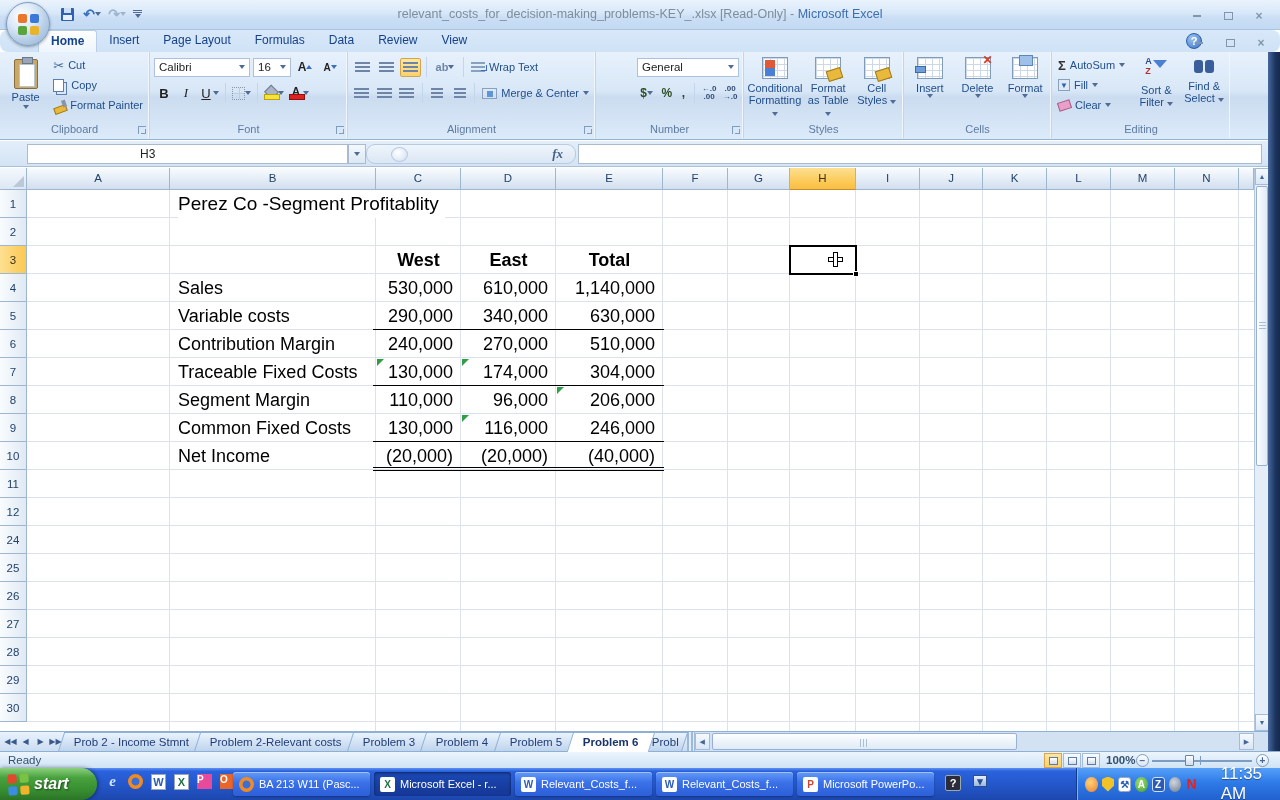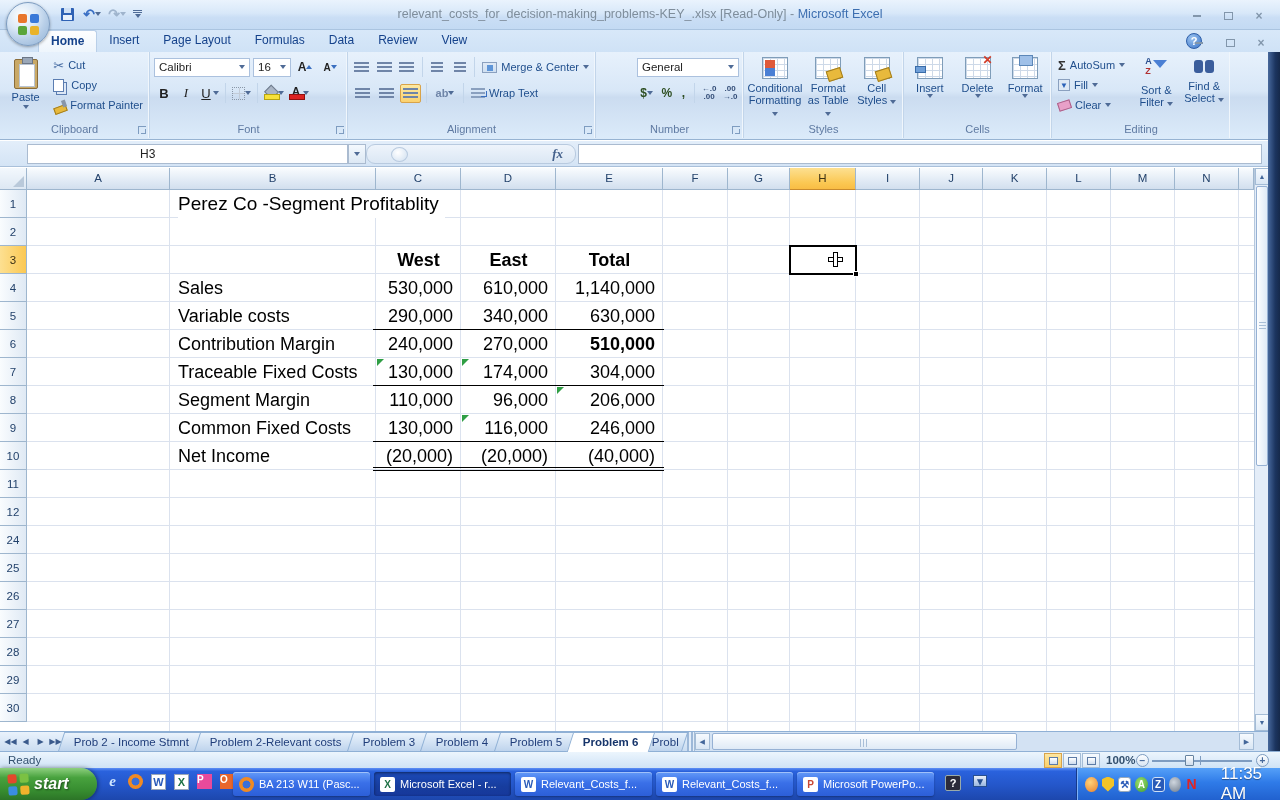--- a/index.html
+++ b/index.html
@@ -34,21 +34,21 @@
   #title-text .file { color:#7e8d9b; }
   #title-text .app { color:#3c6eb0; }
   .winbtns { position:absolute; display:flex; gap:9px; align-items:center; }
   #winbtns-top { right:10px; top:8px; }
   .wb { width:22px; height:15px; display:flex; align-items:center; justify-content:center; color:#8296ab; font-size:12px; font-weight:bold; }
   .wb .mini { width:8px; height:2px; background:#8296ab; }
   .wb .rest { width:9px; height:8px; border:1.5px solid #8296ab; }
 
   
   #tabrow { position:absolute; left:0; top:30px; width:1280px; height:22px;
-    background:linear-gradient(180deg,#d8e8f9,#cfe2f6); }
+    background:linear-gradient(180deg,#d8e8f9,#cfe2f6);border-radius:8px; }
   #tabs { position:absolute; left:38px; top:0; display:flex; height:22px; }
   .rtab { padding:3px 12px 0 12px; font-size:12px; color:#15428b; height:22px; }
   .rtab.active { background:linear-gradient(180deg,#fdfeff,#eef5fc); border:1px solid #b9cfe8; border-bottom:none;
     border-radius:3px 3px 0 0; font-weight:bold; color:#15428b; }
   #help-btn { position:absolute; right:78px; top:3px; width:16px; height:16px; border-radius:50%;
     background:radial-gradient(circle at 35% 30%,#9cc4f0,#3b74c8); color:#fff; font-size:11px; font-weight:bold;
     display:flex; align-items:center; justify-content:center; border:1px solid #2d5ea8; }
   #winbtns-doc { right:8px; top:5px; }
 
   
@@ -399,56 +399,56 @@
 
     <div class="grp" style="width:248px">
       <div class="grp-body" style="flex-direction:column; gap:2px;">
         <div class="rowline">
           <div class="mini-btn" style="width:21px;height:19px">
               <span class="ic-al"></span>
             </div>
           <div class="mini-btn" style="width:21px;height:19px">
               <span class="ic-al"></span>
             </div>
+          <div class="mini-btn on" style="width:21px;height:19px">
+              <span class="ic-al"></span>
+            </div>
+          <span class="vline-sep"></span>
+          <div class="mini-btn" style="width:26px;height:19px">
+              <span class="ic-orient">ab</span>
+              <span class="cart"></span>
+            </div>
+          <span class="vline-sep"></span>
+          <div class="sbtn">
+              <span class="ic-wrap"></span>
+              <span>Wrap Text</span>
+            </div>
+        </div>
+        <div class="rowline">
+          <div class="mini-btn" style="width:21px;height:19px">
+              <span class="ic-al"></span>
+            </div>
+          <div class="mini-btn" style="width:21px;height:19px">
+              <span class="ic-al"></span>
+            </div>
           <div class="mini-btn" style="width:21px;height:19px">
               <span class="ic-al"></span>
             </div>
           <span class="vline-sep"></span>
           <div class="mini-btn" style="width:21px;height:19px">
               <span class="ic-al half"></span>
             </div>
           <div class="mini-btn" style="width:21px;height:19px">
               <span class="ic-al half"></span>
             </div>
           <span class="vline-sep"></span>
           <div class="sbtn">
               <span class="ic-merge"></span>
               <span>Merge &amp; Center</span>
               <span class="cart"></span>
-            </div>
-        </div>
-        <div class="rowline">
-          <div class="mini-btn" style="width:21px;height:19px">
-              <span class="ic-al"></span>
-            </div>
-          <div class="mini-btn" style="width:21px;height:19px">
-              <span class="ic-al"></span>
-            </div>
-          <div class="mini-btn on" style="width:21px;height:19px">
-              <span class="ic-al"></span>
-            </div>
-          <span class="vline-sep"></span>
-          <div class="mini-btn" style="width:26px;height:19px">
-              <span class="ic-orient">ab</span>
-              <span class="cart"></span>
-            </div>
-          <span class="vline-sep"></span>
-          <div class="sbtn">
-              <span class="ic-wrap"></span>
-              <span>Wrap Text</span>
             </div>
         </div>
       </div>
       <div class="grp-label"><span>Alignment</span><span class="dlg"></span></div>
     </div>
 
     <div class="grp" style="width:148px">
       <div class="grp-body" style="flex-direction:column; gap:2px;margin-left:37px;">
         <div class="rowline">
           <div class="combo" style="width:132px">
@@ -638,21 +638,21 @@
         <div class="ctext" style="left: 461px; width: 87px; top: 106px; text-align: right;">610,000</div>
         <div class="ctext" style="left: 556px; width: 99px; top: 106px; text-align: right;">1,140,000</div>
         <div class="ctext" style="left: 178px; top: 134px;">Variable costs</div>
         <div class="ctext" style="left: 376px; width: 77px; top: 134px; text-align: right;">290,000</div>
         <div class="ctext" style="left: 461px; width: 87px; top: 134px; text-align: right;">340,000</div>
         <div class="ctext" style="left: 556px; width: 99px; top: 134px; text-align: right;">630,000</div>
         <div class="bline" style="left: 373px; width: 291px; top: 161px;"></div>
         <div class="ctext" style="left: 178px; top: 162px;">Contribution Margin</div>
         <div class="ctext" style="left: 376px; width: 77px; top: 162px; text-align: right;">240,000</div>
         <div class="ctext" style="left: 461px; width: 87px; top: 162px; text-align: right;">270,000</div>
-        <div class="ctext" style="left: 556px; width: 99px; top: 162px; text-align: right; font-weight: bold;">510,000</div>
+        <div class="ctext" style="left: 556px; width: 99px; top: 162px; text-align: right;">510,000</div>
         <div class="ctext" style="left: 178px; top: 190px;">Traceable Fixed Costs</div>
         <div class="ctext" style="left: 376px; width: 77px; top: 190px; text-align: right;">130,000</div>
         <div class="ctext" style="left: 461px; width: 87px; top: 190px; text-align: right;">174,000</div>
         <div class="ctext" style="left: 556px; width: 99px; top: 190px; text-align: right;">304,000</div>
         <div class="bline" style="left: 373px; width: 291px; top: 217px;"></div>
         <div class="flag" style="left: 377px; top: 191px;"></div>
         <div class="flag" style="left: 462px; top: 191px;"></div>
         <div class="ctext" style="left: 178px; top: 218px;">Segment Margin</div>
         <div class="ctext" style="left: 376px; width: 77px; top: 218px; text-align: right;">110,000</div>
         <div class="ctext" style="left: 461px; width: 87px; top: 218px; text-align: right;">96,000</div>

